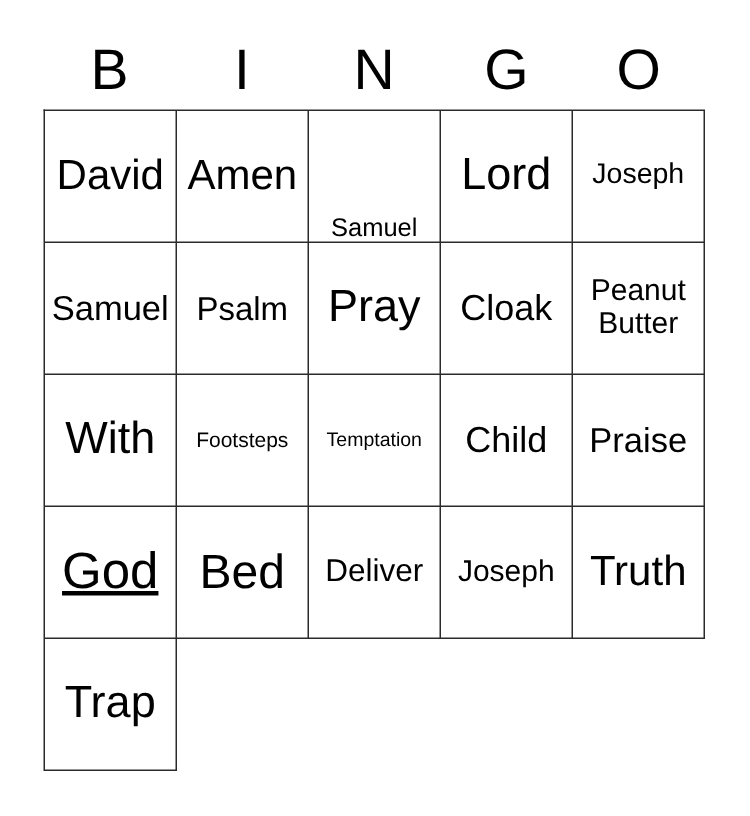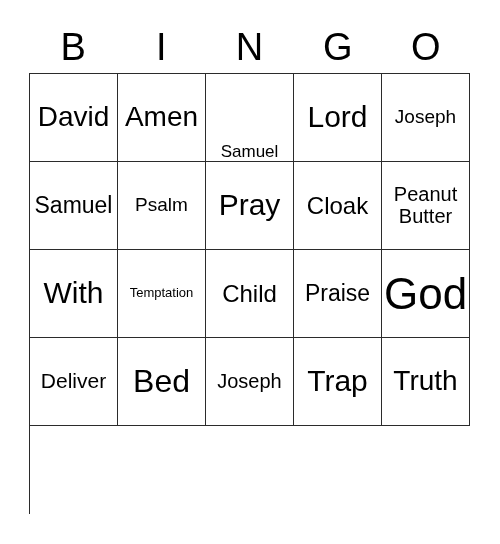--- a/index.html
+++ b/index.html
@@ -118,60 +118,63 @@
       <span class="cell-text" style="font-size: 30px;">Lord</span>
     </div>
     <div class="bingo-cell" style="border-right-color: rgb(43, 43, 43); border-bottom-color: rgb(43, 43, 43);">
       <span class="cell-text" style="font-size: 19px;">Joseph</span>
     </div>
 
     <div class="bingo-cell" style="border-right-color: rgb(43, 43, 43); border-bottom-color: rgb(43, 43, 43);">
       <span class="cell-text" style="font-size: 23px;">Samuel</span>
     </div>
     <div class="bingo-cell" style="border-right-color: rgb(43, 43, 43); border-bottom-color: rgb(43, 43, 43);">
-      <span class="cell-text" style="font-size: 19px;">Psalm</span>
+      <span class="cell-text" style="font-size: 22px;">Psalm</span>
     </div>
     <div class="bingo-cell" style="border-right-color: rgb(43, 43, 43); border-bottom-color: rgb(43, 43, 43);">
       <span class="cell-text" style="font-size: 30px;">Pray</span>
     </div>
     <div class="bingo-cell" style="border-right-color: rgb(43, 43, 43); border-bottom-color: rgb(43, 43, 43);">
       <span class="cell-text" style="font-size: 24px;">Cloak</span>
     </div>
 
     <div class="bingo-cell" style="border-right-color: rgb(43, 43, 43); border-bottom-color: rgb(43, 43, 43);">
       <span class="cell-text" style="font-size: 20px;">Peanut
 Butter</span>
     </div>
     <div class="bingo-cell" style="border-right-color: rgb(43, 43, 43); border-bottom-color: rgb(43, 43, 43);">
       <span class="cell-text" style="font-size: 30px;">With</span>
     </div>
+    <div class="bingo-cell" style="border-right-color: rgb(43, 43, 43); border-bottom-color: rgb(43, 43, 43);">
+      <span class="cell-text" style="font-size: 14px;">Footsteps</span>
+    </div>
 
     <div class="bingo-cell" style="border-right-color: rgb(43, 43, 43); border-bottom-color: rgb(43, 43, 43);">
       <span class="cell-text" style="font-size: 13px;">Temptation</span>
     </div>
     <div class="bingo-cell" style="border-right-color: rgb(43, 43, 43); border-bottom-color: rgb(43, 43, 43);">
       <span class="cell-text" style="font-size: 24px;">Child</span>
     </div>
     <div class="bingo-cell" style="border-right-color: rgb(43, 43, 43); border-bottom-color: rgb(43, 43, 43);">
       <span class="cell-text" style="font-size: 23px;">Praise</span>
     </div>
     <div class="bingo-cell" style="border-right-color: rgb(43, 43, 43); border-bottom-color: rgb(43, 43, 43);">
-      <span class="cell-text" style="font-size: 44px;">God</span>
+      <span class="cell-text" style="font-size: 34px; text-decoration: underline;">God</span>
     </div>
 
     <div class="bingo-cell" style="border-right-color: rgb(43, 43, 43); border-bottom-color: rgb(43, 43, 43);">
-      <span class="cell-text" style="font-size: 21px;">Deliver</span>
+      <span class="cell-text" style="font-size: 32px;">Bed</span>
     </div>
     <div class="bingo-cell" style="border-right-color: rgb(43, 43, 43); border-bottom-color: rgb(43, 43, 43);">
-      <span class="cell-text" style="font-size: 32px;">Bed</span>
+      <span class="cell-text" style="font-size: 21px;">Deliver</span>
     </div>
     <div class="bingo-cell" style="border-right-color: rgb(43, 43, 43); border-bottom-color: rgb(43, 43, 43);">
       <span class="cell-text" style="font-size: 20px;">Joseph</span>
     </div>
     <div class="bingo-cell" style="border-right-color: rgb(43, 43, 43); border-bottom-color: rgb(43, 43, 43);">
-      <span class="cell-text" style="font-size: 30px;">Trap</span>
+      <span class="cell-text" style="font-size: 28px;">Truth</span>
     </div>
     <div class="bingo-cell" style="border-right-color: rgb(43, 43, 43); border-bottom-color: rgb(43, 43, 43);">
-      <span class="cell-text" style="font-size: 28px;">Truth</span>
+      <span class="cell-text" style="font-size: 30px;">Trap</span>
     </div>
 
   </div>
 </div>
 
 </body></html>

